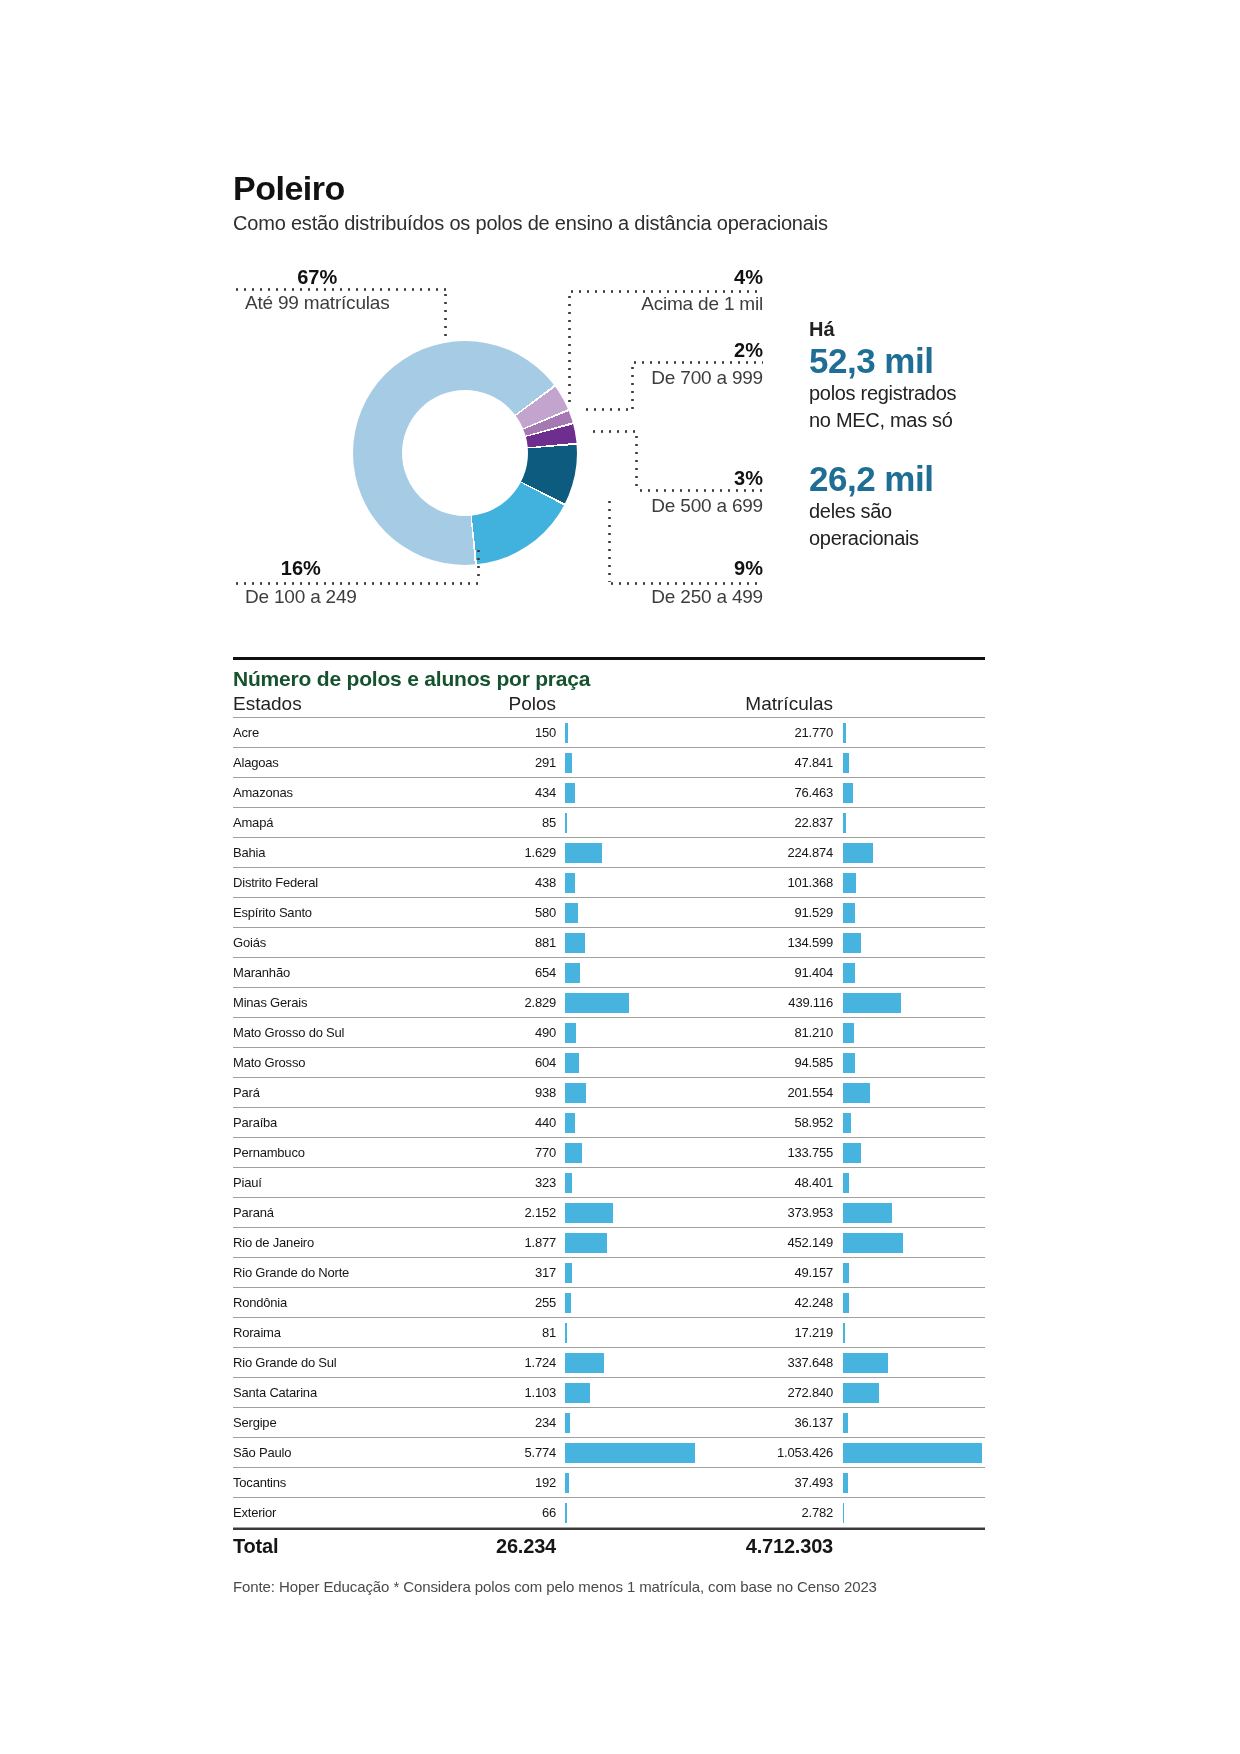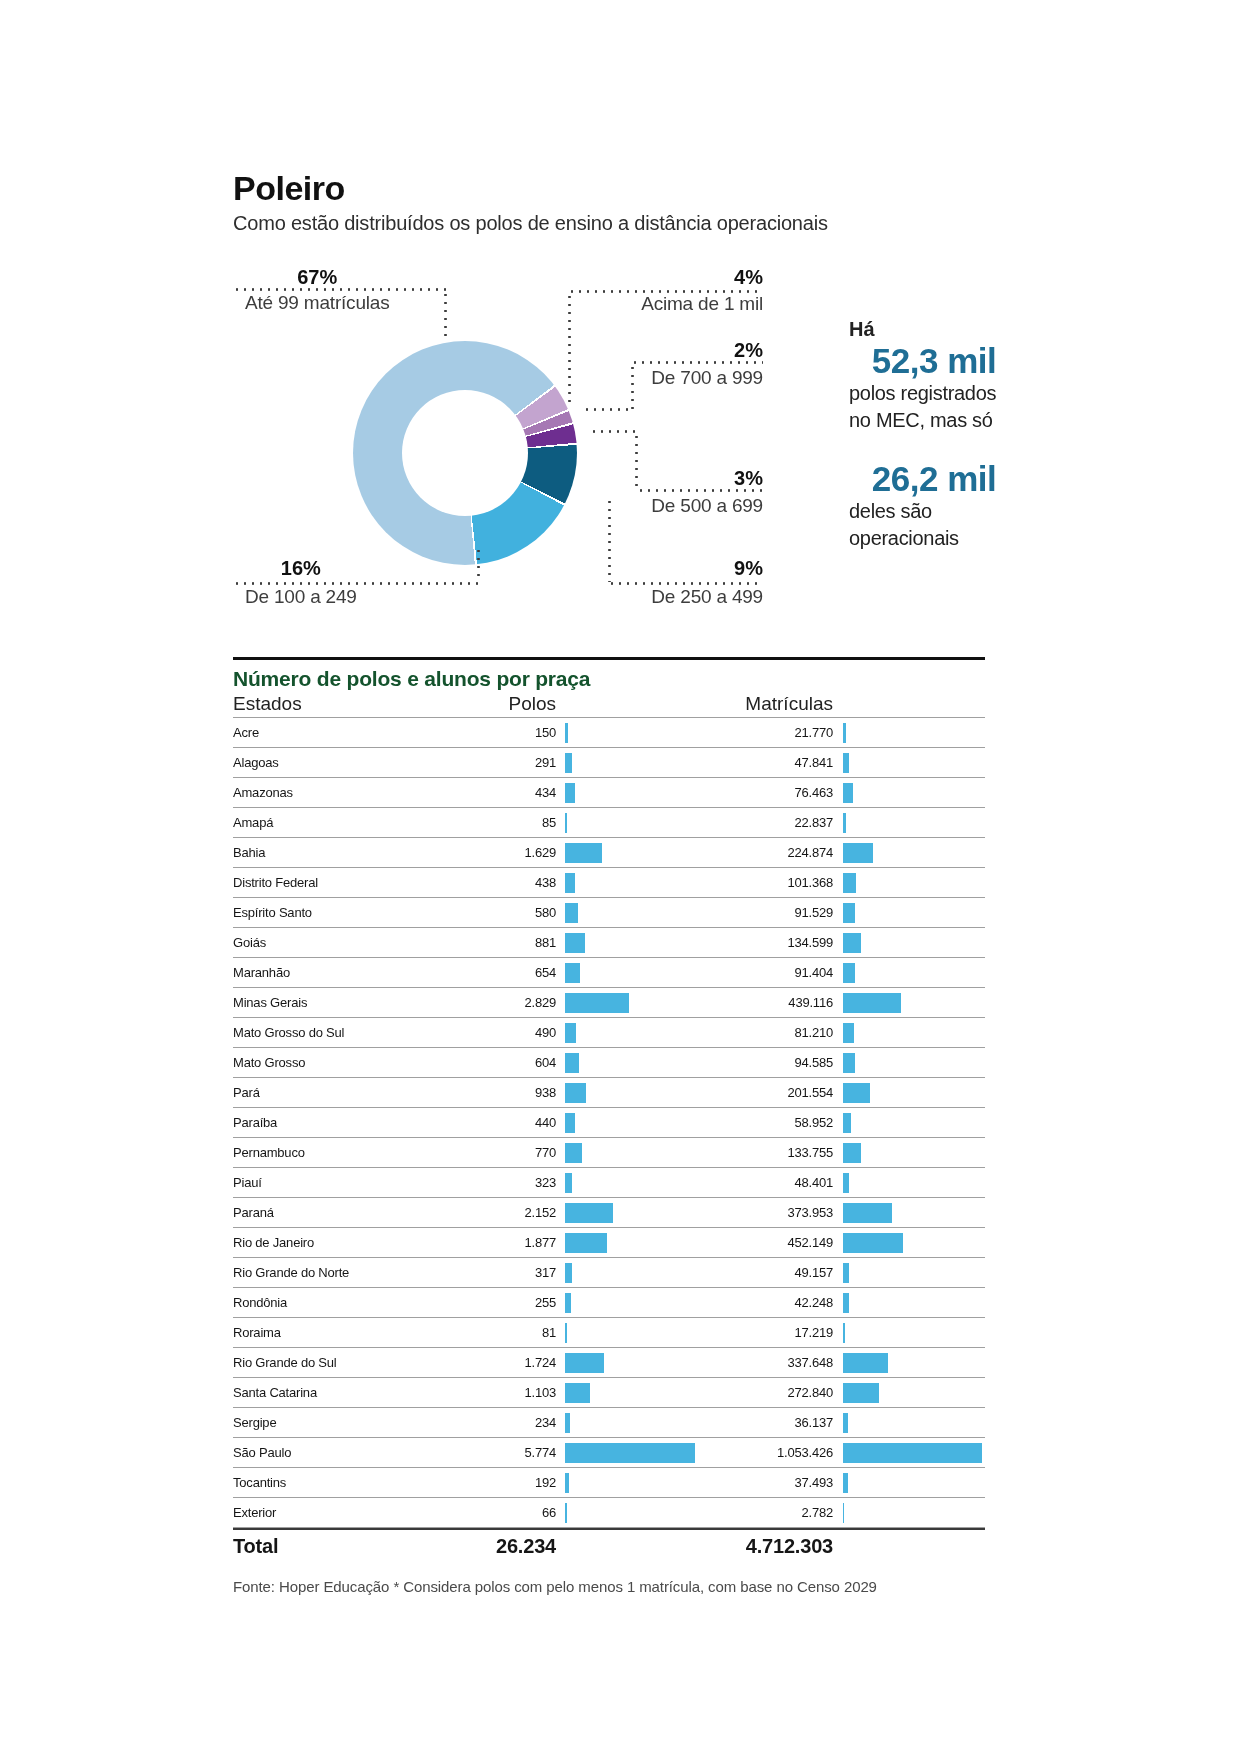--- a/index.html
+++ b/index.html
@@ -44,23 +44,23 @@
   .lv2{left:398px;top:128px;height:46px;}
   .lh2b{left:350px;top:172px;width:48px;}
   .lh3{left:357px;top:194px;width:47px;}
   .lv3{left:402px;top:197px;height:56px;}
   .lh3b{left:404px;top:253px;width:126px;}
   .lv9{left:375px;top:262px;height:84px;}
   .lh9{left:375px;top:346px;width:155px;}
   .lh16{left:0;top:346px;width:247px;}
   .lv16{left:244px;top:311px;height:35px;}
 
-  .callout{position:absolute;left:616px;top:80px;width:170px;}
+  .callout{position:absolute;left:576px;top:80px;width:170px;}
   .callout .intro{font-size:20px;line-height:26px;color:#222;font-weight:bold;}
-  .callout .big{font-size:35px;line-height:38px;font-weight:bold;color:#1f6e95;letter-spacing:-0.5px;text-align:center;}
+  .callout .big{font-size:35px;line-height:38px;font-weight:bold;color:#1f6e95;letter-spacing:-0.5px;}
   .callout .small{font-size:20px;line-height:27px;color:#222;font-weight:normal;letter-spacing:-0.3px;}
   .callout .block2{margin-top:26px;}
 
   
   .table-sec{margin-top:12px;border-top:3.5px solid #101010;}
   .tbl-title{font-size:21px;line-height:25px;font-weight:bold;margin-top:6px;color:#14532d;letter-spacing:-0.2px;}
   .thead{display:flex;align-items:flex-end;height:24px;padding-bottom:2px;font-size:19px;color:#222;}
   .rows{border-top:1px solid #a0a0a0;}
   .row{display:flex;align-items:center;height:29px;border-bottom:1px solid #a0a0a0;font-size:13px;color:#161616;letter-spacing:-0.2px;}
   .estado{width:240px;overflow:hidden;white-space:nowrap;}
@@ -451,15 +451,15 @@
       </div>
 
     <div class="row total">
       <span class="estado">Total</span>
       <span class="num">26.234</span>
       <span class="barcol p"></span>
       <span class="num mat">4.712.303</span>
       <span class="barcol m"></span>
     </div>
 
-    <div class="footer">Fonte: Hoper Educação * Considera polos com pelo menos 1 matrícula, com base no Censo 2029</div>
+    <div class="footer">Fonte: Hoper Educação * Considera polos com pelo menos 1 matrícula, com base no Censo 2023</div>
   </div>
 </div>
 
 </body></html>

